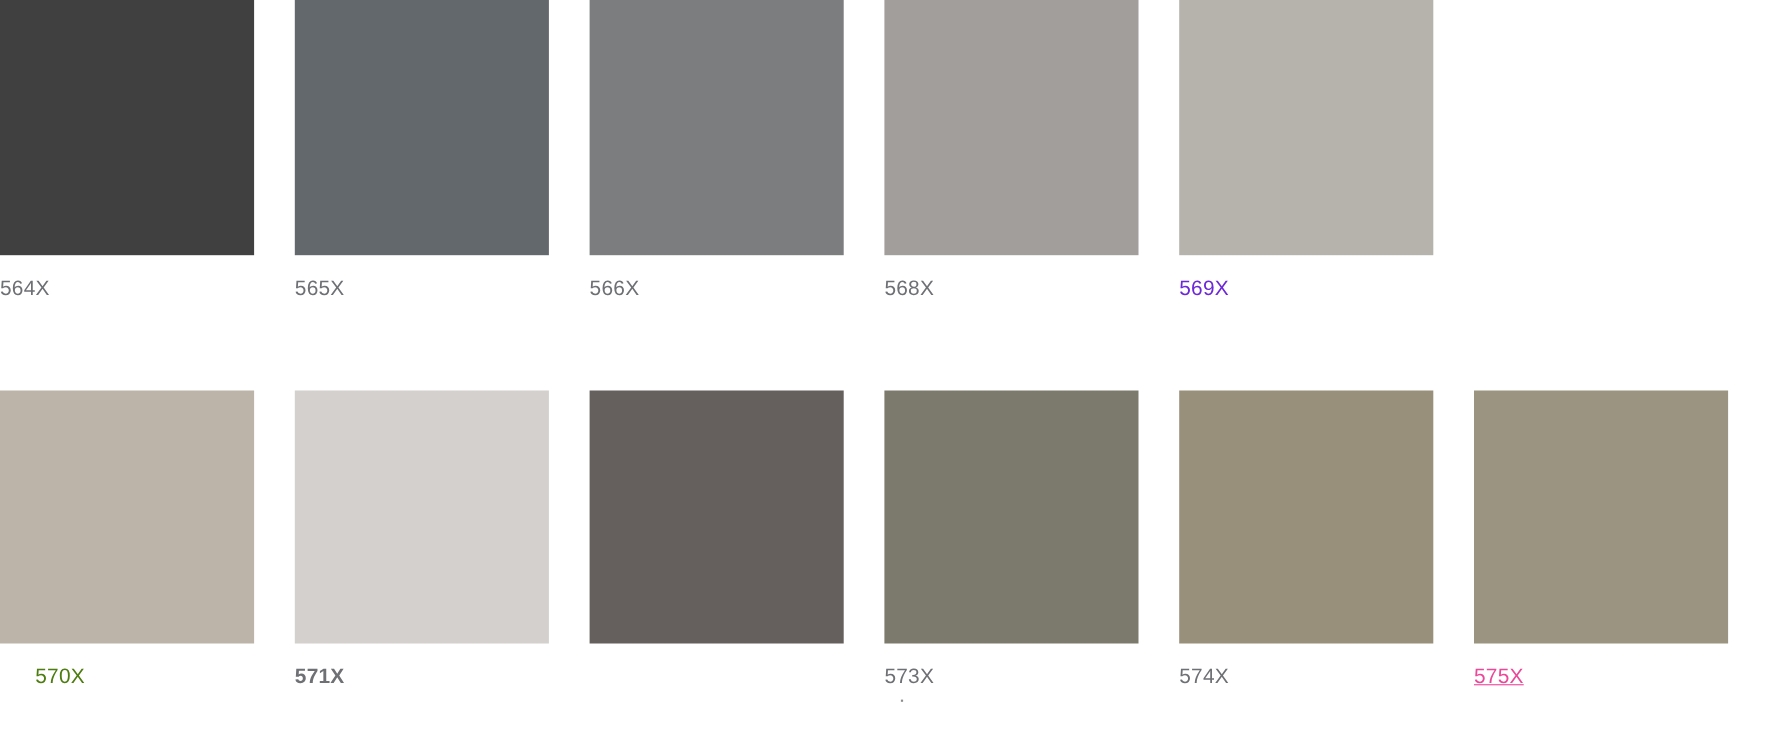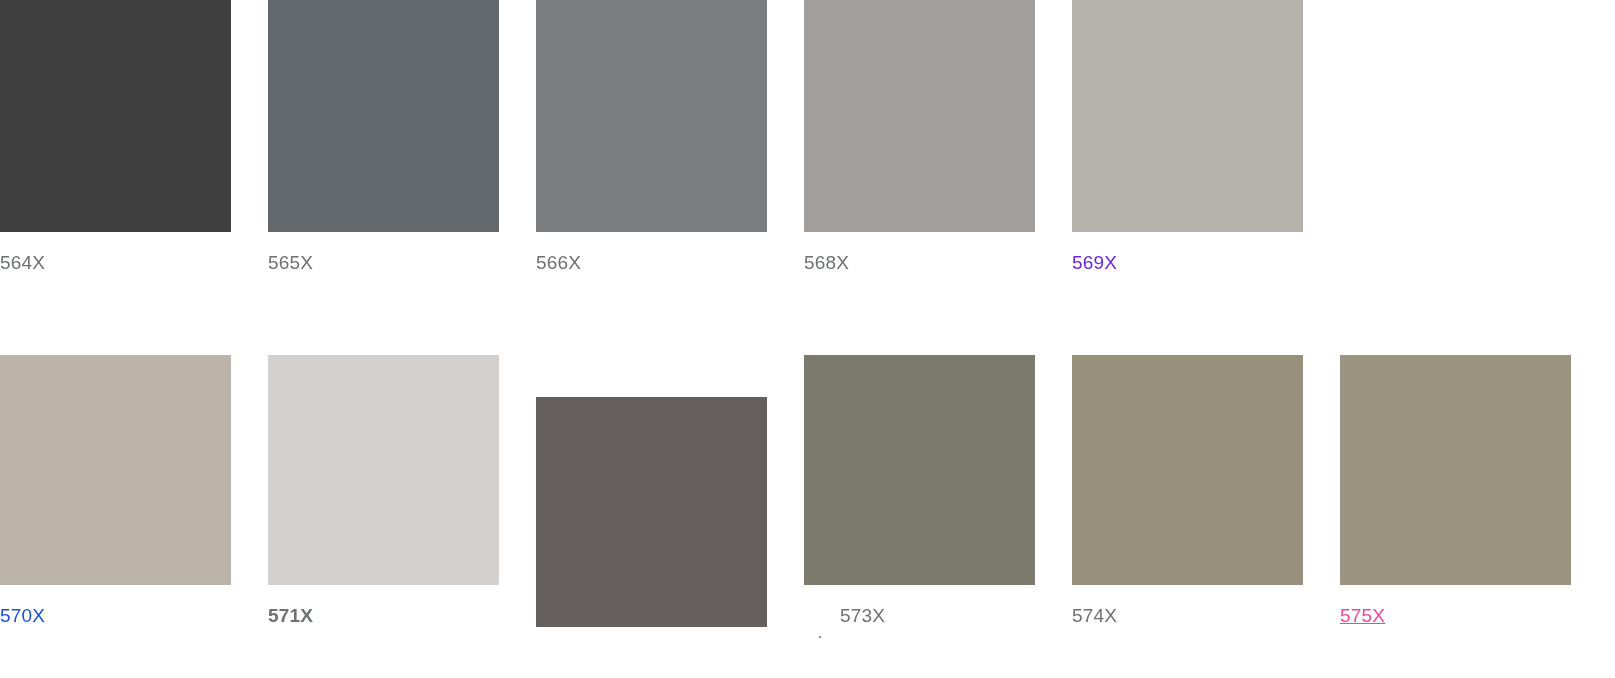--- a/index.html
+++ b/index.html
@@ -22,21 +22,21 @@
     height: 678px;
     background: #ffffff;
   }
 
   .swatch-row {
     position: absolute;
     left: 0;
     width: 1615px;
     display: flex;
     flex-direction: row;
-    align-items: flex-end;
+    align-items: flex-start;
   }
 
   #swatch-row-1 { top: 0px; }
   #swatch-row-2 { top: 355px; }
 
   .swatch-cell {
     width: 231px;
     margin-right: 37px;
     flex: 0 0 auto;
   }
@@ -103,35 +103,35 @@
       <span class="swatch-chip" style="background-color: rgb(182, 179, 172);"></span>
       <span class="swatch-label" style="color: #6d28d9;">569X</span>
     </div>
 
   </div>
 
   <div class="swatch-row" id="swatch-row-2">
 
     <div class="swatch-cell">
       <span class="swatch-chip" style="background-color: rgb(188, 180, 168);"></span>
-      <span class="swatch-label" style="color: #1d4ed8;">570X</span>
+      <span class="swatch-label" style="color: #4d7c0f; padding-left: 32px;">570X</span>
     </div>
 
     <div class="swatch-cell">
       <span class="swatch-chip" style="background-color: rgb(211, 208, 205);"></span>
       <span class="swatch-label" style="color: rgb(110, 112, 116); font-weight: bold;">571X</span>
     </div>
 
     <div class="swatch-cell">
       <span class="swatch-chip" style="background-color: rgb(101, 96, 93);"></span>
     </div>
 
     <div class="swatch-cell">
       <span class="swatch-chip" style="background-color: rgb(124, 122, 109);"></span>
-      <span class="swatch-label" style="color: rgb(110, 112, 116); margin-left: 36px;">573X</span>
+      <span class="swatch-label" style="color: rgb(110, 112, 116);">573X</span>
     </div>
 
     <div class="swatch-cell">
       <span class="swatch-chip" style="background-color: rgb(153, 144, 124);"></span>
       <span class="swatch-label" style="color: rgb(110, 112, 116);">574X</span>
     </div>
 
     <div class="swatch-cell">
       <span class="swatch-chip" style="background-color: rgb(154, 148, 128);"></span>
       <span class="swatch-label" style="color: #ec4899; text-decoration: underline;">575X</span>

